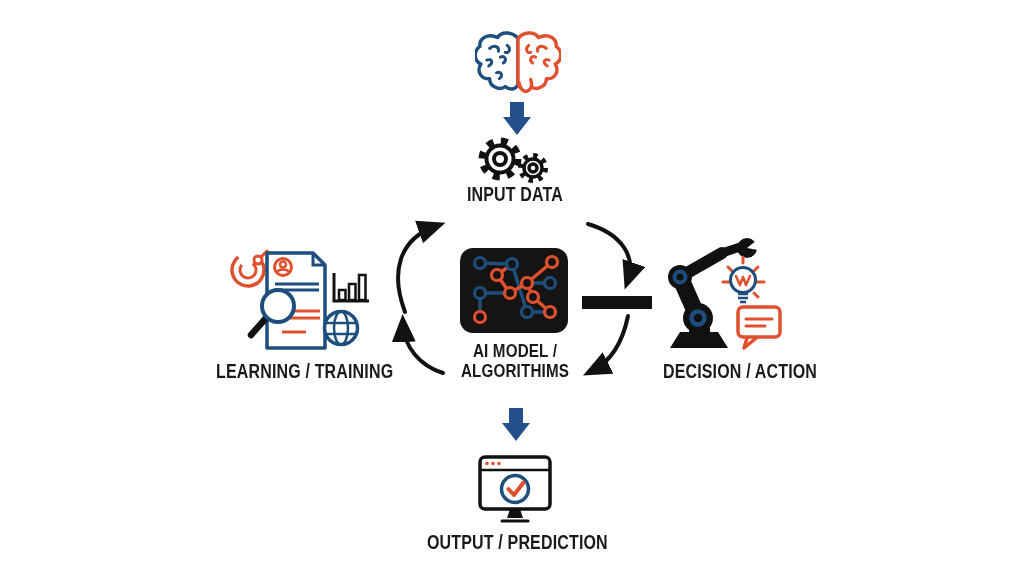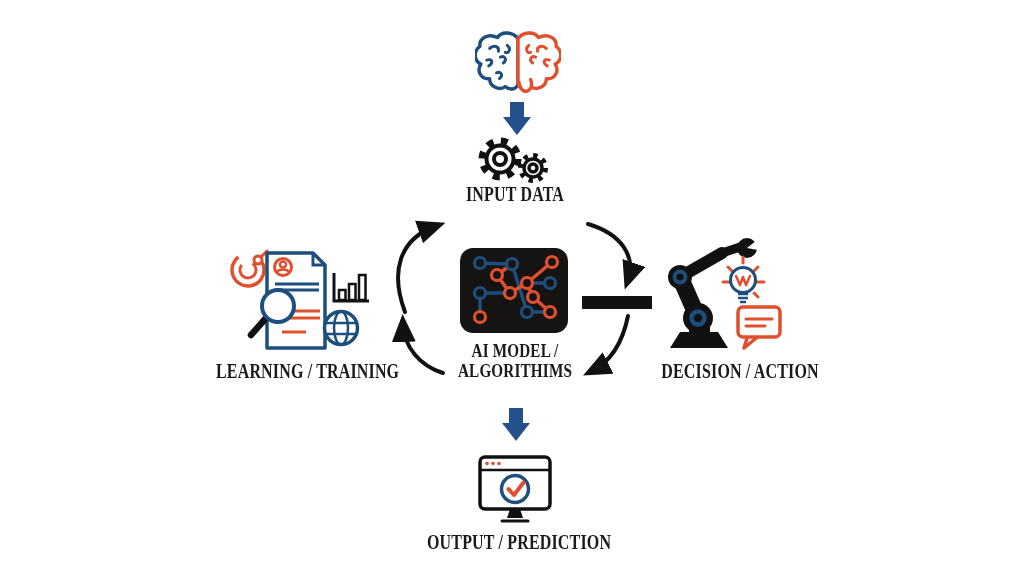--- a/index.html
+++ b/index.html
@@ -1,18 +1,18 @@
 <!DOCTYPE html>
 <html style="--c-blue: #1d4e7e; --c-orange: #e0502e; --c-arrow: #24518c; --c-ink: #111111; --c-box: #161412; --c-label: #1a1a1a; --c-bg: #ffffff;"><head>
 <meta charset="utf-8">
 <style>
   html,body{margin:0;padding:0;background:#fff;}
   #canvas{
     position:relative;width:1024px;height:585px;background:var(--c-bg,#fff);
-    overflow:hidden;font-family:Liberation Serif, serif;
+    overflow:hidden;font-family:Liberation Sans, sans-serif;
   }
   .abs{position:absolute;}
   .label{
     position:absolute;text-align:center;font-weight:700;font-size:20px;
     color:var(--c-label,#1a1a1a);letter-spacing:.2px;white-space:nowrap;
     transform:scaleX(0.8);transform-origin:50% 50%;
   }
   .label.two-line{font-size:19px;line-height:20px;}
   #center-box{
     position:absolute;left:460px;top:248px;width:108px;height:85px;

